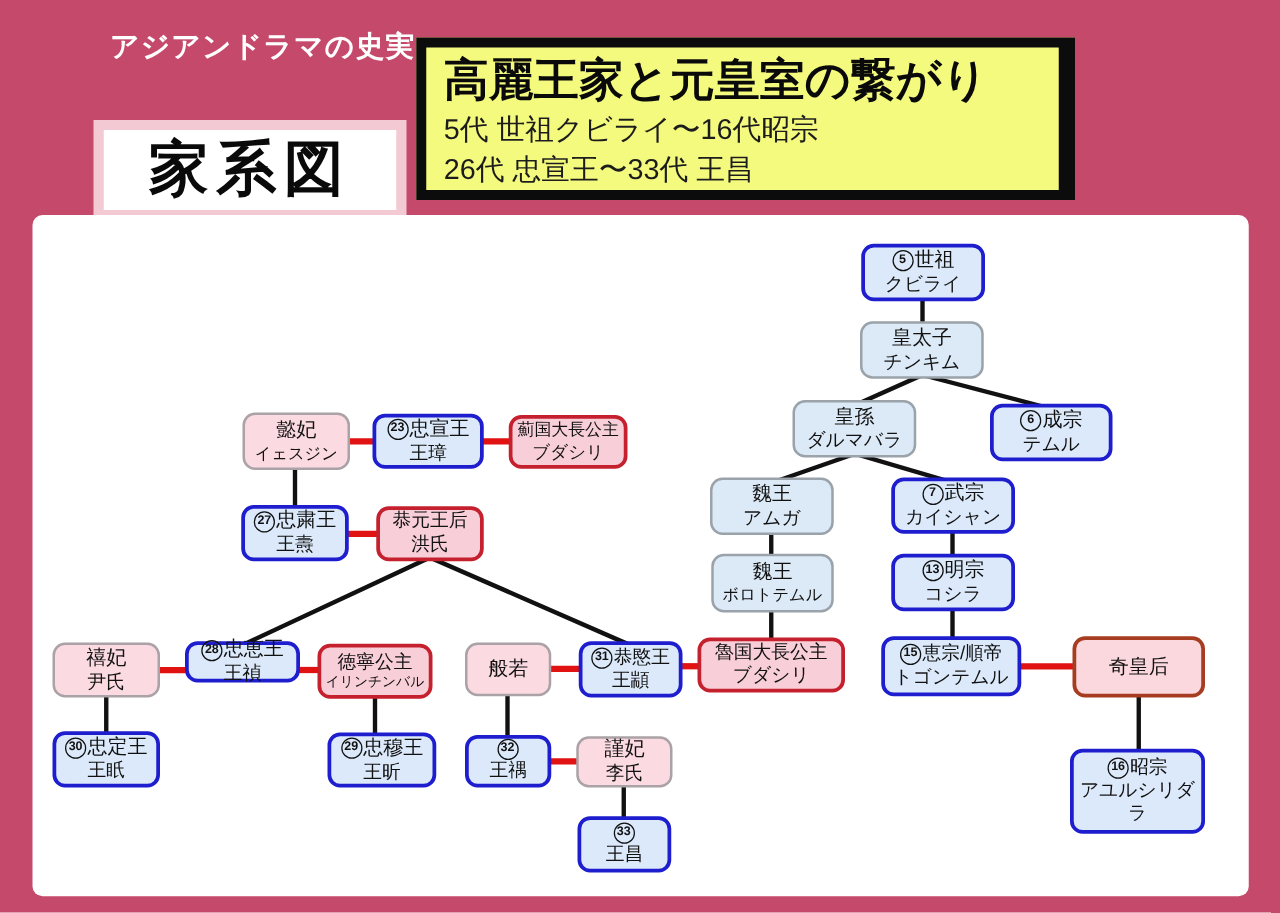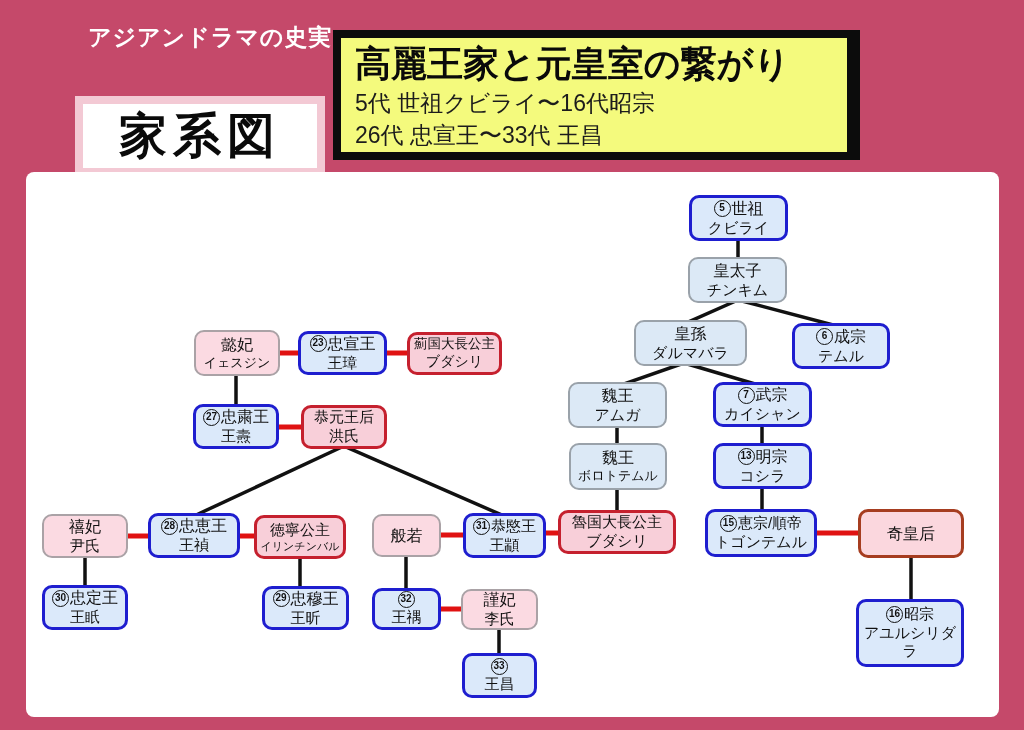--- a/index.html
+++ b/index.html
@@ -101,21 +101,21 @@
           <span>世祖</span>
         </div>
       <div class="s">クビライ</div>
     </div>
     <div class="node g" style="left:662px;top:85px;width:99px;height:46px">
       <div class="t">
           <span>皇太子</span>
         </div>
       <div class="s">チンキム</div>
     </div>
-    <div class="node g" style="left:608px;top:148px;width:113px;height:46px">
+    <div class="node g" style="left:608px;top:148px;width:99px;height:46px">
       <div class="t">
           <span>皇孫</span>
         </div>
       <div class="s">ダルマバラ</div>
     </div>
     <div class="node b" style="left:766px;top:151px;width:98px;height:46px">
       <div class="t">
           <span class="circ">6</span>
           <span>成宗</span>
         </div>
@@ -205,21 +205,21 @@
           <span>恭元王后</span>
         </div>
       <div class="s">洪氏</div>
     </div>
     <div class="node p" style="left:16px;top:342px;width:86px;height:44px">
       <div class="t">
           <span>禧妃</span>
         </div>
       <div class="s">尹氏</div>
     </div>
-    <div class="node b" style="left:122px;top:341px;width:92px;height:45px">
+    <div class="node b" style="left:122px;top:341px;width:92px;height:33px">
       <div class="t">
           <span class="circ">28</span>
           <span>忠恵王</span>
         </div>
       <div class="s">王禎</div>
     </div>
     <div class="node r" style="left:228px;top:343px;width:92px;height:44px">
       <div class="t f15">
           <span>徳寧公主</span>
         </div>

